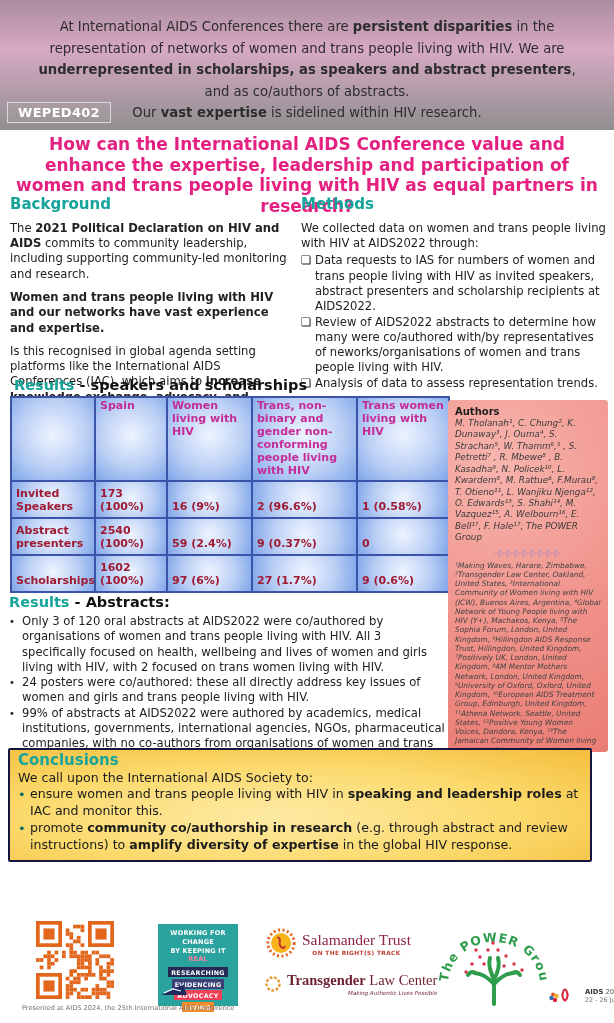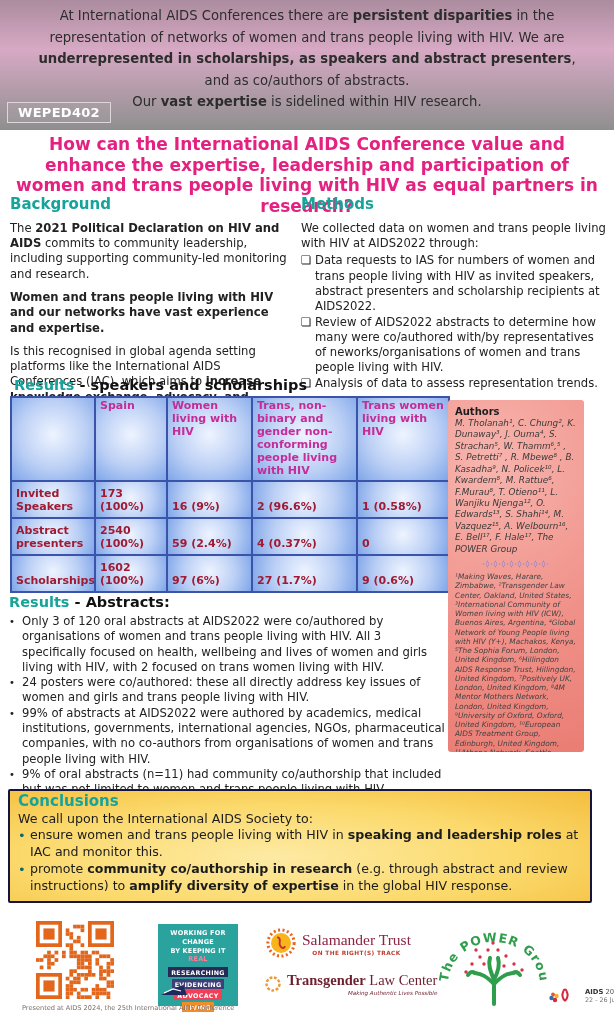--- a/index.html
+++ b/index.html
@@ -2,21 +2,21 @@
 <html><head>
 <meta charset="utf-8">
 <style>
   html,body{margin:0;padding:0;background:#ffffff;}
   .poster{position:relative;width:614px;height:1023px;background:#ffffff;margin:0 auto;
           font-family:"DejaVu Sans",sans-serif;overflow:hidden;}
 
   
   .banner{position:absolute;left:0;top:0;width:614px;height:130px;
           background:linear-gradient(180deg,#ab8c9e 0%,#d7a9c4 38%,#8f8f8f 100%);}
-  .banner-text{margin:0;padding-top:5px;text-align:center;font-size:13.2px;line-height:21.5px;color:#2d2d2d;}
+  .banner-text{margin:0;padding-top:16px;text-align:center;font-size:13.2px;line-height:21.5px;color:#2d2d2d;}
   .badge{position:absolute;left:7px;bottom:7px;border:1px solid #ddd7dc;color:#ffffff;font-weight:bold;
          font-size:13px;padding:2px 10px;letter-spacing:.3px;background:rgba(255,255,255,0.05);}
 
   
   .title{position:absolute;left:0;top:134px;width:614px;margin:0;padding:0 12px;box-sizing:border-box;
          text-align:center;color:#e42181;font-size:17px;line-height:1.22;font-weight:bold;}
 
   
   h2.teal{color:#16a49a;font-size:15px;margin:0 0 6px 0;}
   .col{position:absolute;top:195px;font-size:11.6px;line-height:1.32;color:#222;}
@@ -38,34 +38,34 @@
   table.stats{position:absolute;left:10px;top:396px;width:438px;border-collapse:collapse;table-layout:fixed;}
   .stats th,.stats td{border:2px solid #3b53a8;
         background:radial-gradient(circle at 50% 45%,#eef4ff 0%,#bcd0f5 55%,#7fa6e9 100%);
         padding:2px 4px;font-size:11px;overflow:hidden;}
   .stats thead th{color:#c42c98;text-align:left;vertical-align:top;height:74px;font-weight:bold;line-height:1.18;}
   .stats tbody th,.stats tbody td{color:#9e1b33;text-align:left;vertical-align:bottom;font-weight:bold;padding-bottom:4px;}
   .stats tbody tr{height:37px;}
   col.c0{width:84px;}col.c1{width:72px;}col.c2{width:85px;}col.c3{width:105px;}col.c4{width:92px;}
 
   
-  .authors{position:absolute;left:448px;top:400px;width:136px;height:352px;box-sizing:border-box;
+  .authors{position:absolute;left:448px;top:400px;width:160px;height:352px;box-sizing:border-box;
            padding:6px 7px;border-radius:3px;color:#3a3a3a;overflow:hidden;
            background:radial-gradient(circle at 30% 18%,#f7b5ae 0%,#f09189 55%,#ea7d74 100%);}
   .authors h3{margin:0;font-size:10px;color:#1d1d1d;}
   .names{margin:1px 0 0 0;font-size:8.8px;line-height:1.3;font-style:italic;}
   .divider{text-align:center;font-size:7px;color:#7b7bd8;margin:5px 0 4px;letter-spacing:1px;}
   .affils{margin:0;font-size:7.4px;line-height:1.25;font-style:italic;color:#434343;}
 
   
   .abstracts-list{position:absolute;left:9px;top:614px;width:438px;font-size:11.6px;line-height:1.32;color:#222;}
   .abstracts-list .li-glyph{width:13px;font-size:10px;padding-top:1px;}
 
   
-  .conclusions{position:absolute;left:8px;top:789px;width:584px;box-sizing:border-box;
+  .conclusions{position:absolute;left:8px;top:748px;width:584px;box-sizing:border-box;
                border:2px solid #15153d;border-radius:2px;padding:1px 8px 6px;
                background:radial-gradient(ellipse at 45% 60%,#fdeaa4 0%,#fbd96b 55%,#f4bd3c 100%);}
   .conclusions h2{font-size:15px;margin:0;}
   .c-intro{margin:1px 0;font-size:12.6px;color:#1c1c1c;}
   .conclusions-list{font-size:12.6px;line-height:1.34;color:#1c1c1c;}
   .conclusions-list .li-glyph{width:12px;color:#0e6b64;font-size:13px;}
 
   
   .qr{position:absolute;left:36px;top:921px;width:78px;height:78px;}
   .wfc{position:absolute;left:158px;top:924px;width:80px;height:82px;background:#2aa39e;color:#fff;
@@ -163,21 +163,21 @@
           <th>Invited Speakers</th>
           <td>173 (100%)</td>
           <td>16 (9%)</td>
           <td>2 (96.6%)</td>
           <td>1 (0.58%)</td>
         </tr>
         <tr>
           <th>Abstract presenters</th>
           <td>2540 (100%)</td>
           <td>59 (2.4%)</td>
-          <td>4 (0.37%)</td>
+          <td>9 (0.37%)</td>
           <td>0</td>
         </tr>
         <tr>
           <th>Scholarships</th>
           <td>1602 (100%)</td>
           <td>97 (6%)</td>
           <td>27 (1.7%)</td>
           <td>9 (0.6%)</td>
         </tr>
       </tbody>

